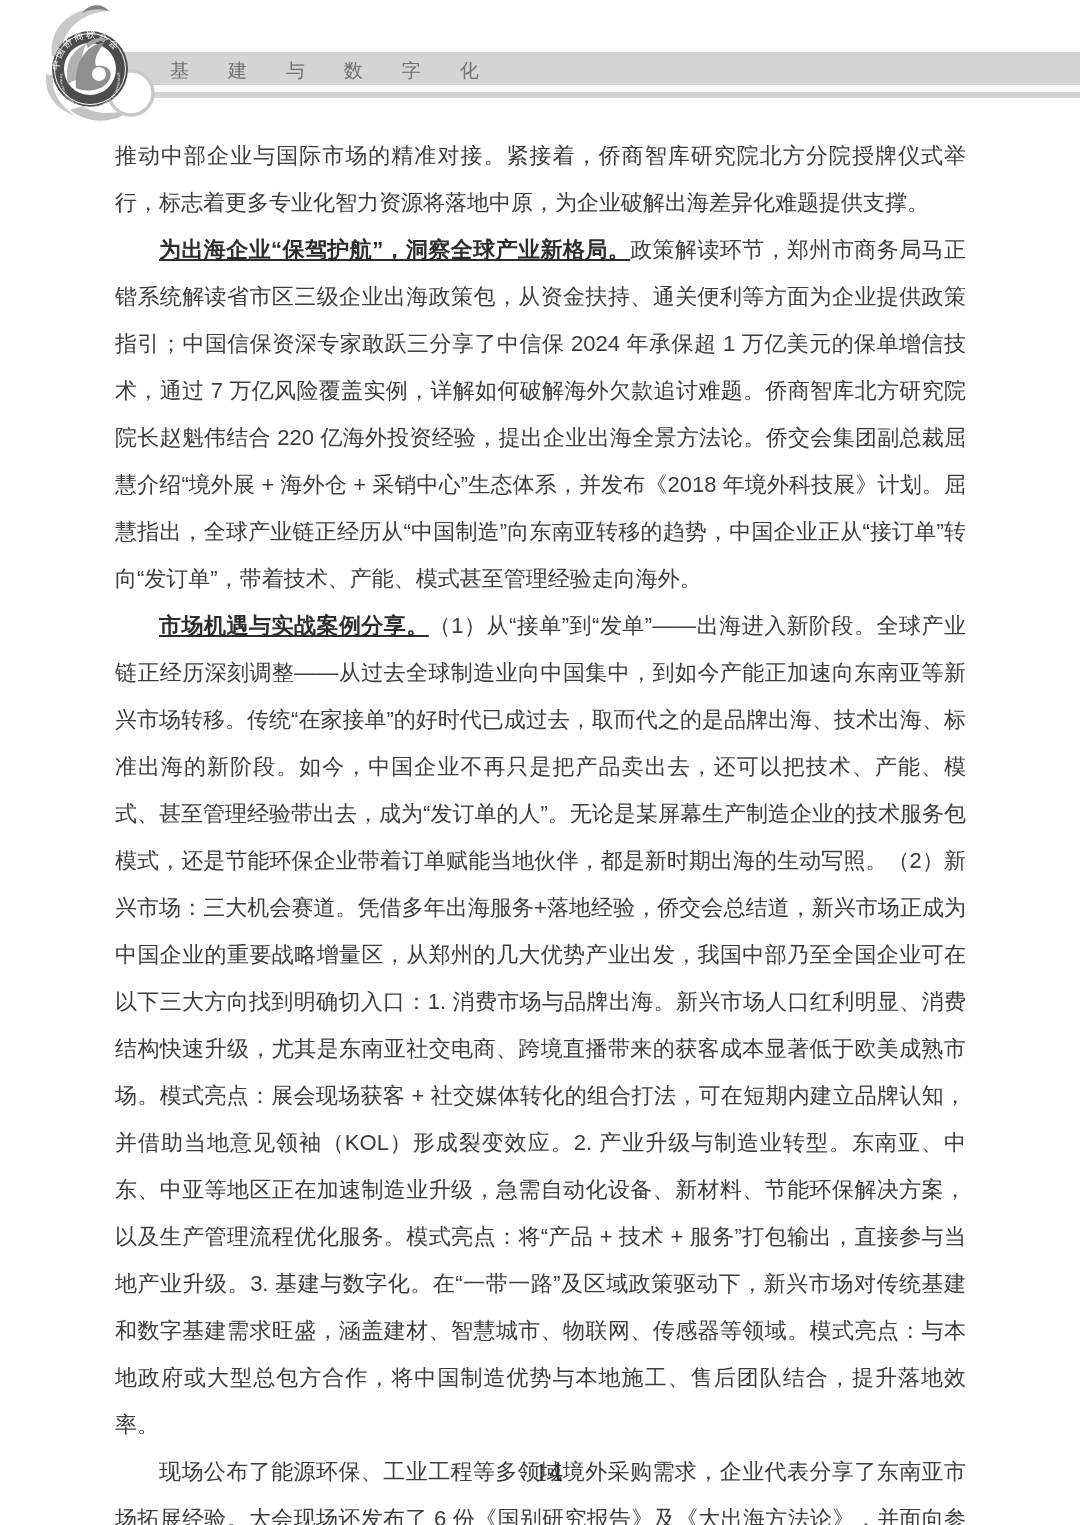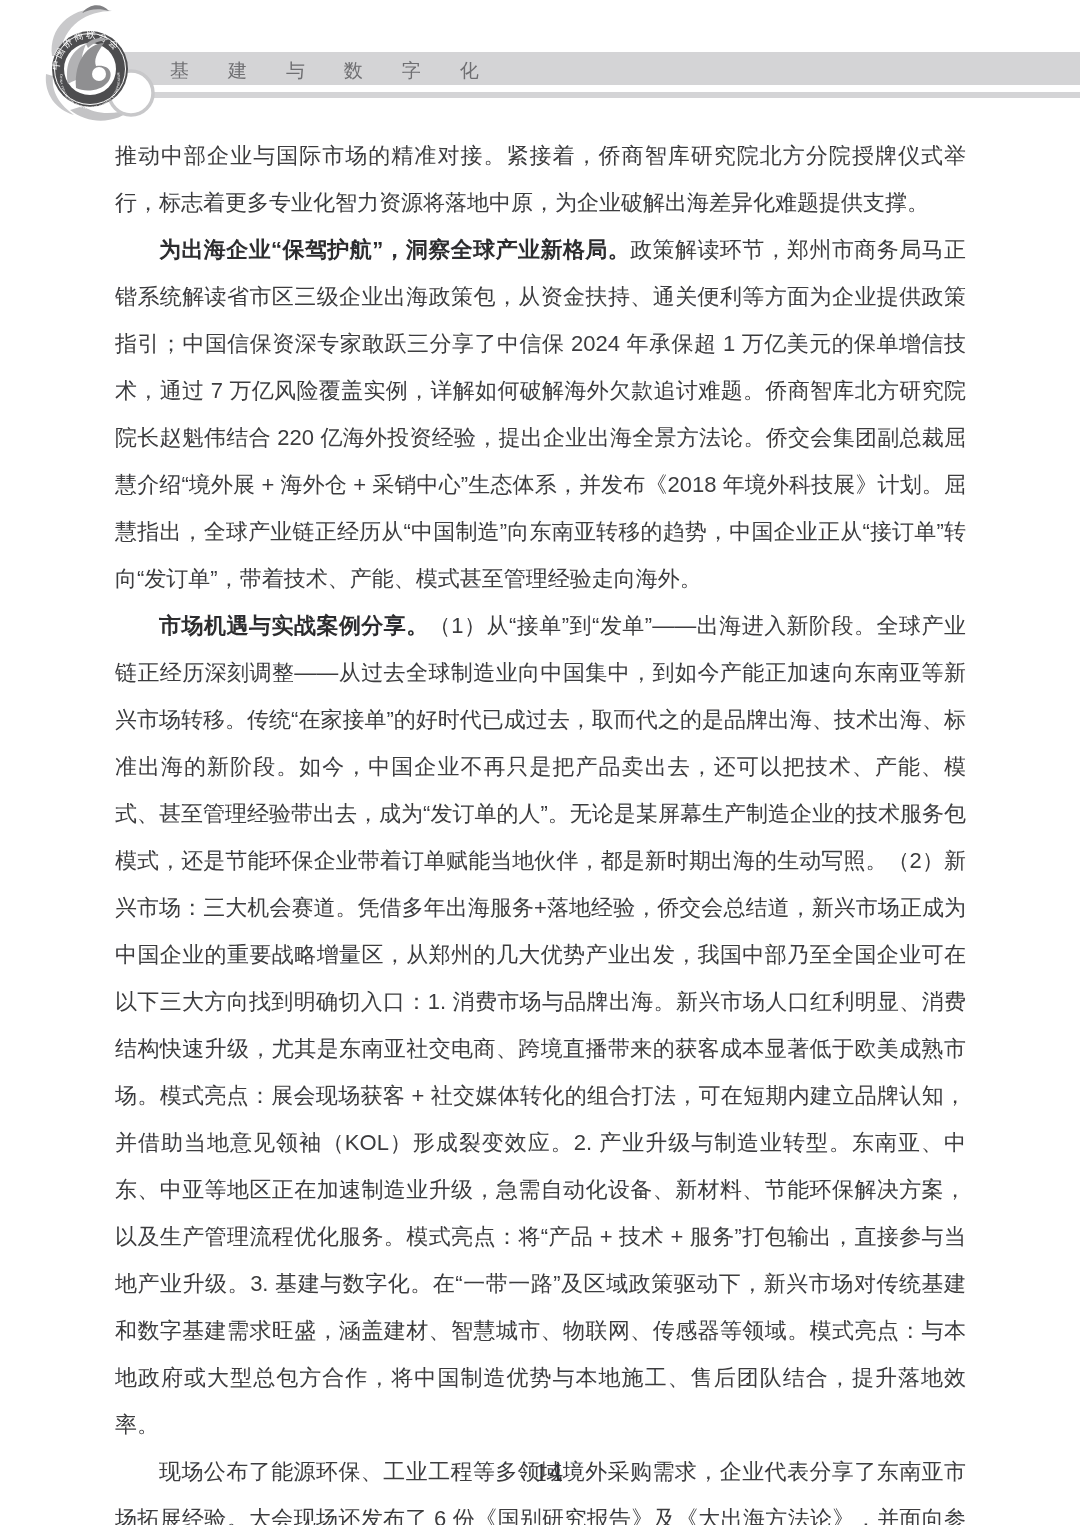--- a/index.html
+++ b/index.html
@@ -26,21 +26,21 @@
     position:absolute;left:40px;top:2px;width:130px;height:125px;z-index:2;
   }
   
   .content{
     position:absolute;left:115px;top:132px;width:851px;
     font-size:22px;line-height:47px;color:#3c3c3e;
     text-align:justify;
   }
   .content p{margin:0;padding:0;}
   .para.indent{text-indent:2em;}
-  .lead{font-weight:700;color:#2d2d2f;}
+  .lead{font-weight:700;color:#2d2d2f;text-decoration:underline;}
   .source-line{
     text-align:right;margin-top:4px !important;color:#3c3c3e;
   }
   .page-number{
     position:absolute;left:0;right:0;top:1460px;text-align:center;
     font-family:"DejaVu Serif","Liberation Serif",serif;
     font-size:23px;color:#333336;padding-left:18px;
   }
 </style>
 </head>

